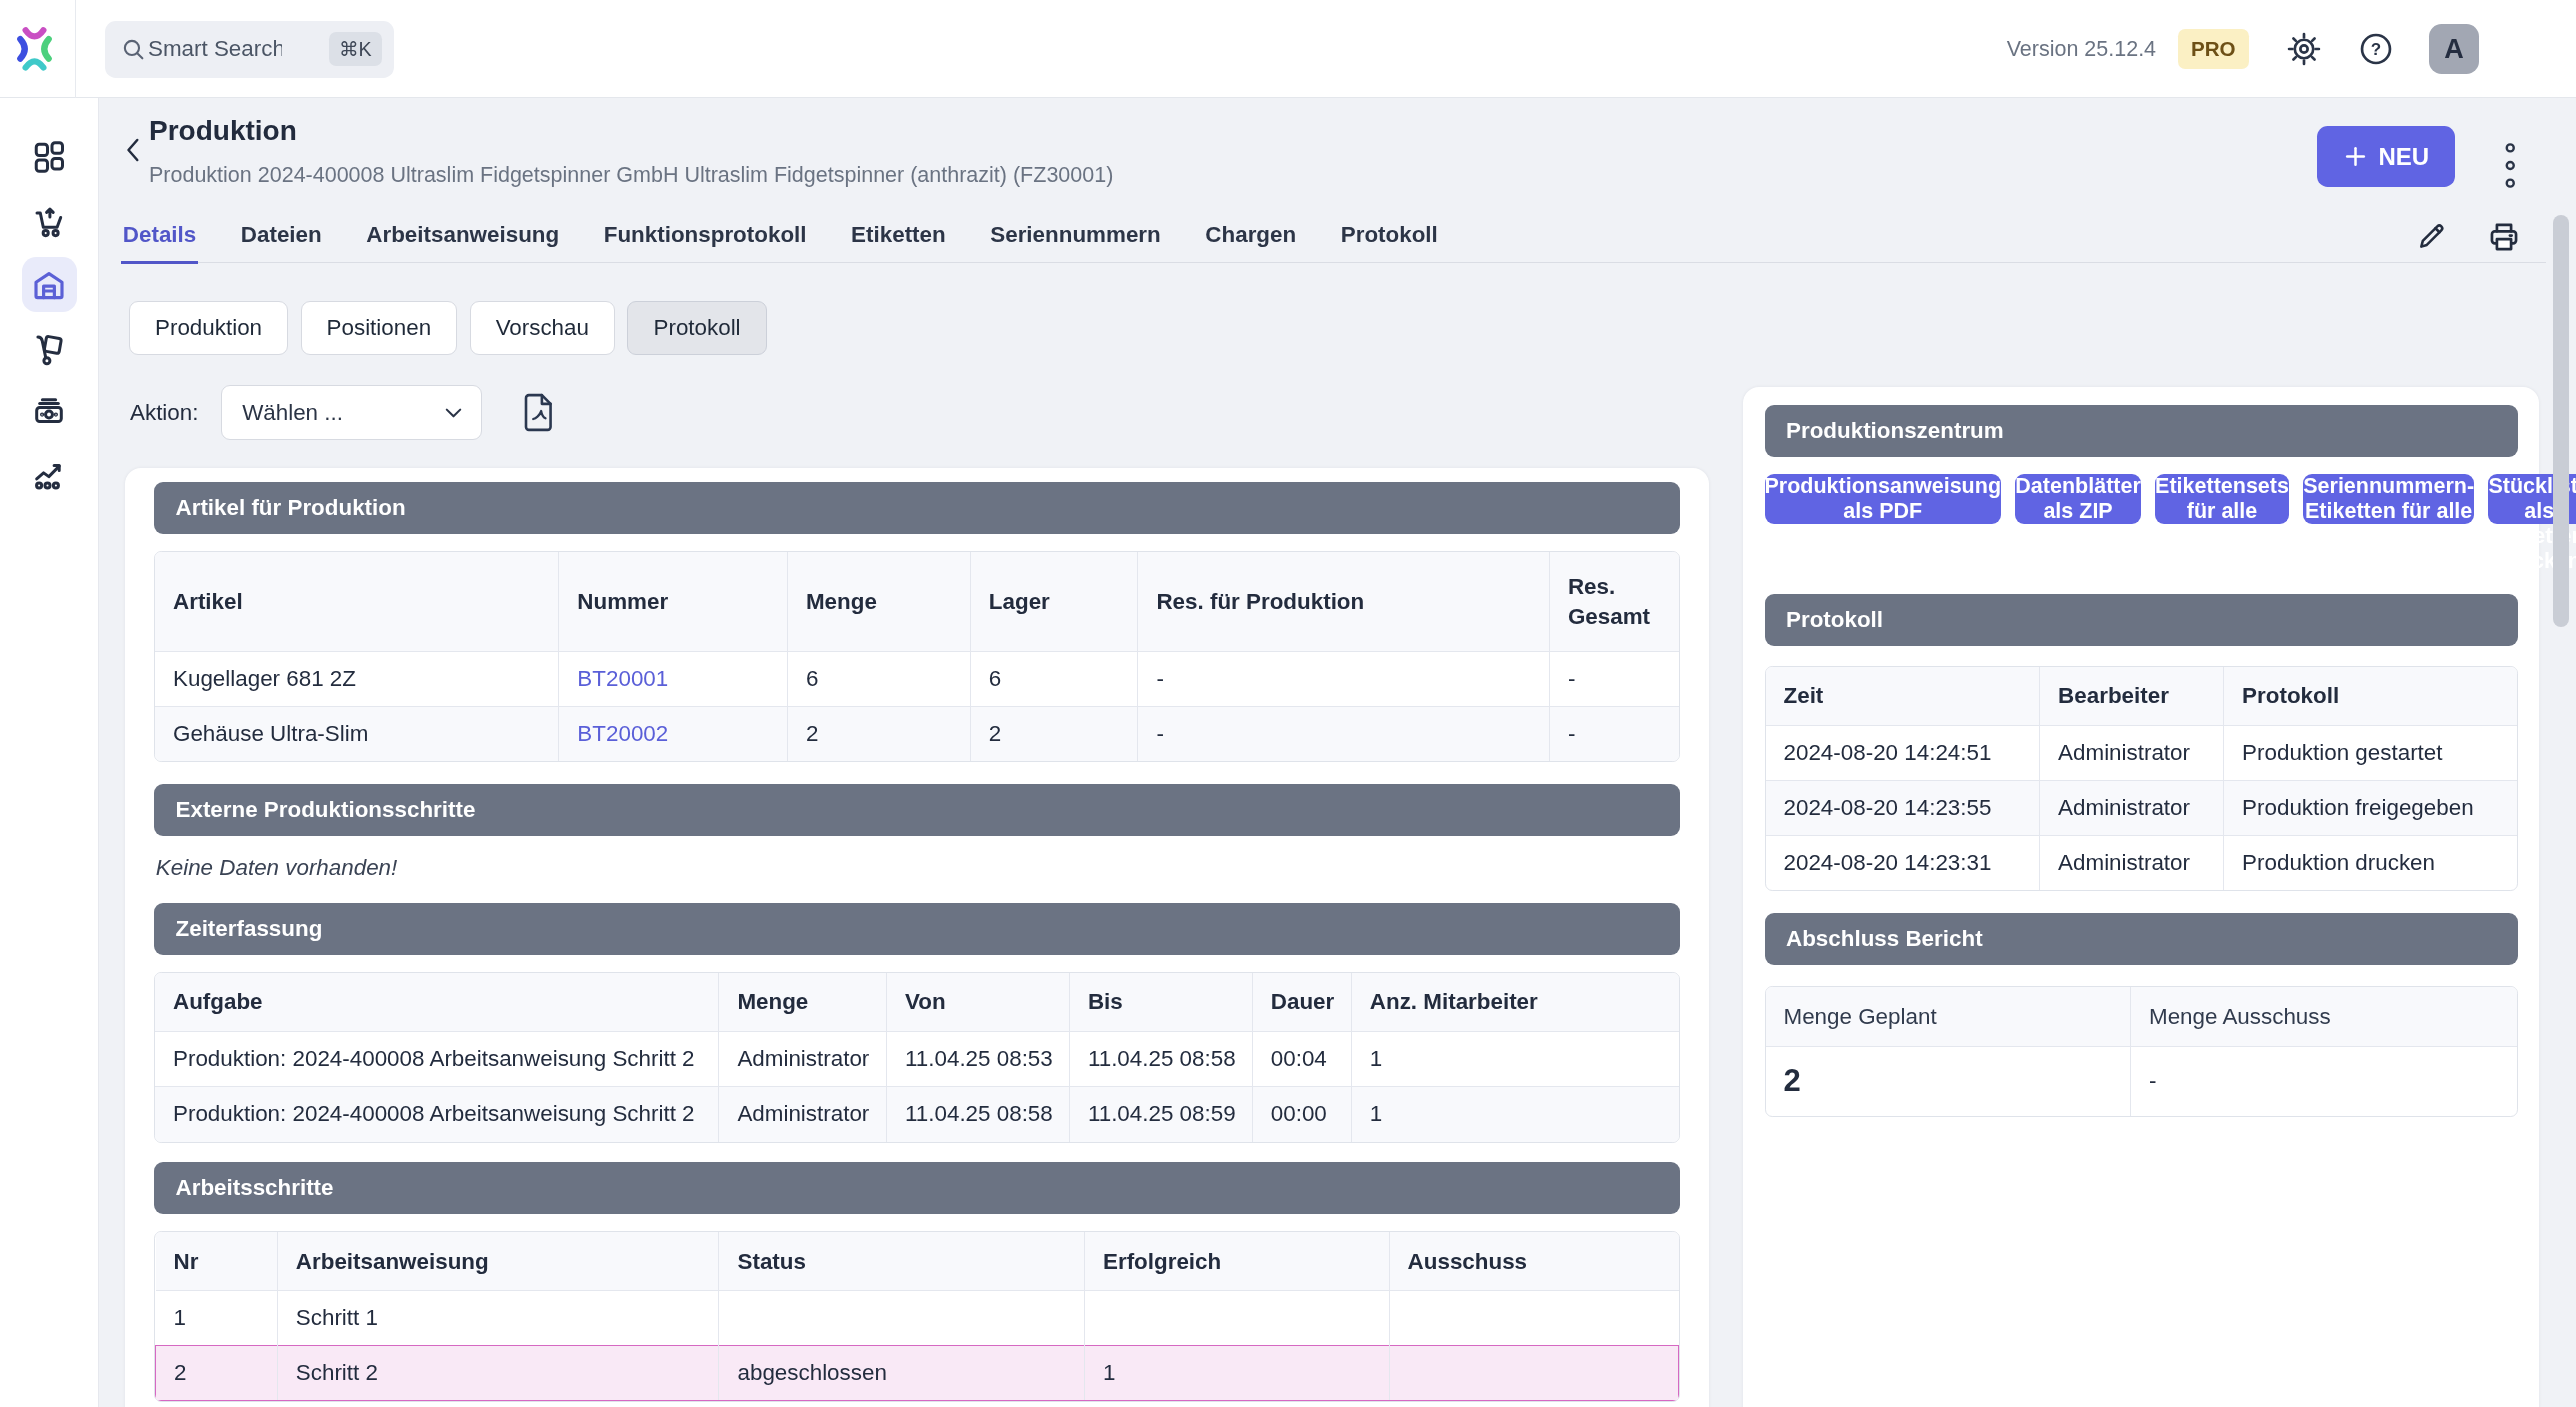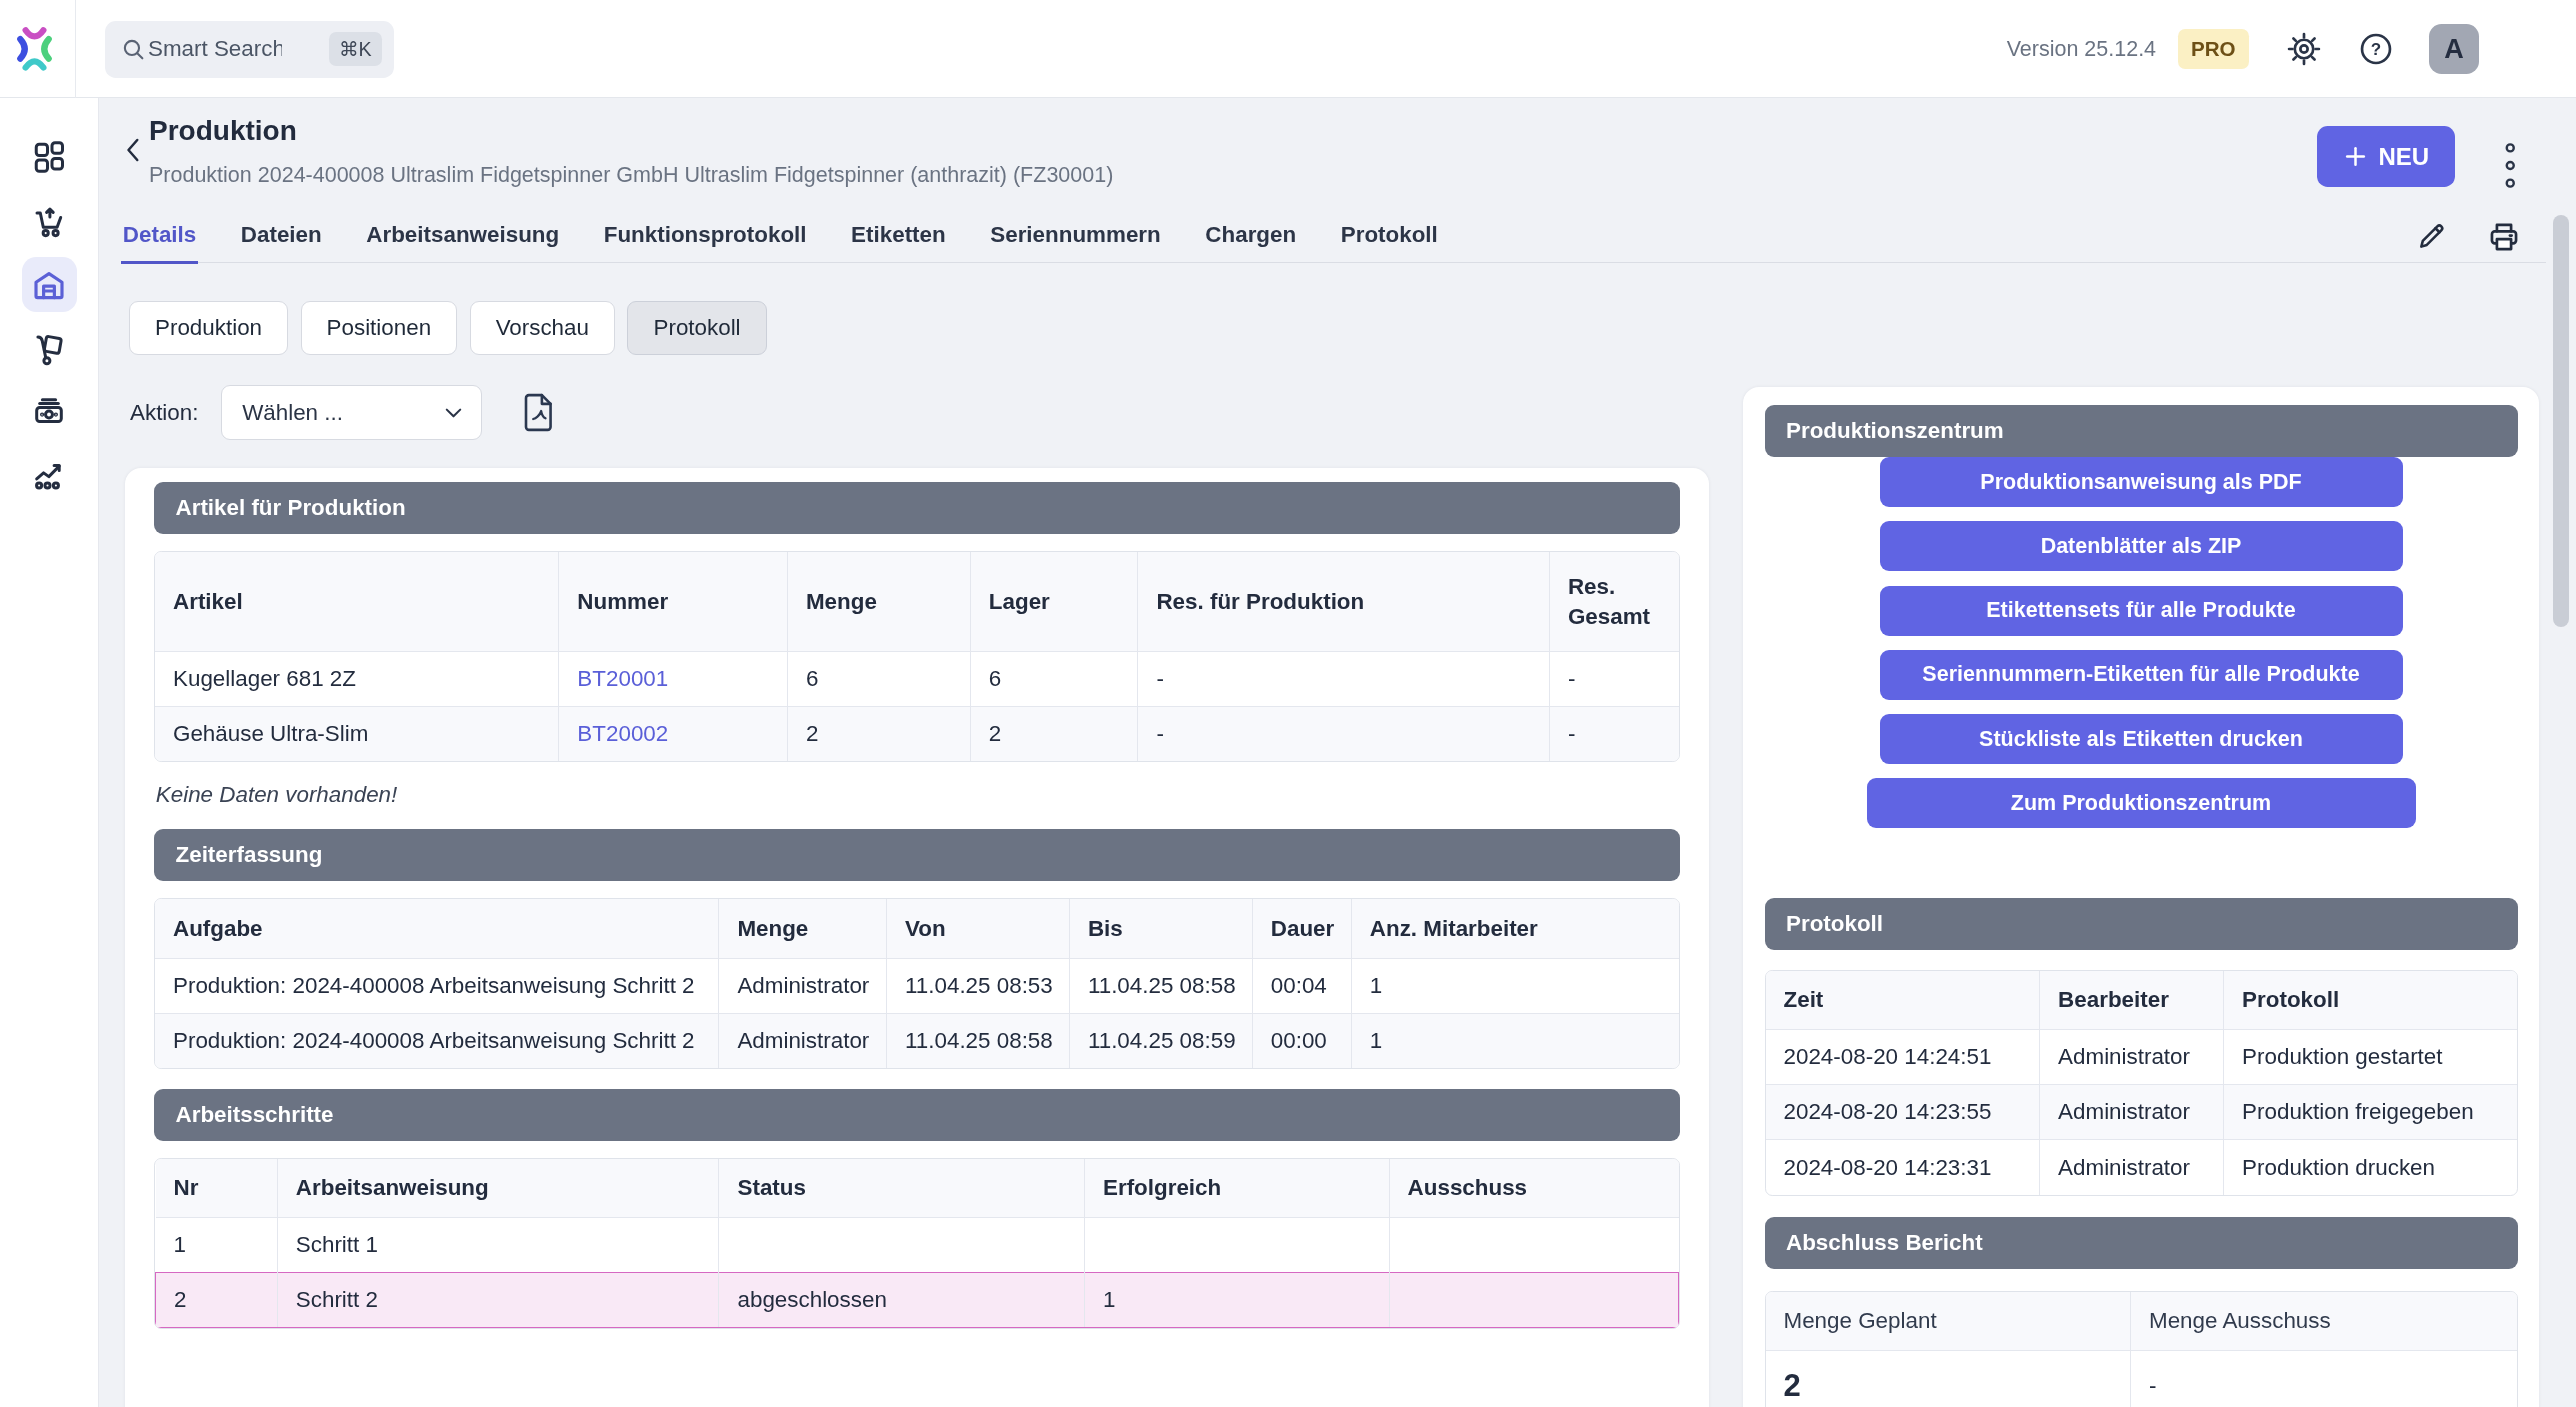--- a/index.html
+++ b/index.html
@@ -88,21 +88,21 @@
   a.cell-link { color:#5a5fd8; text-decoration:none; cursor:pointer; }
 
   tr.highlight td { background:#f9e9f6 !important; border-top:1.8px solid #d668c2; border-bottom:1.8px solid #d668c2; }
   tr.highlight td:first-child { border-left:1.8px solid #d668c2; }
   tr.highlight td:last-child { border-right:1.8px solid #d668c2; }
 
   .empty-note { font-style:italic; font-size:22.4px; color:#3a4354; margin:19.7px 0 21.5px 1.8px; }
   .mt { margin-top:17px; } .mt2 { margin-top:21.5px; } .mt3 { margin-top:19.7px; }
 
   
-  .pz-buttons { display:flex; flex-direction:column; align-items:center; gap:14.3px; }
+  .pz-buttons { display:flex; flex-direction:row; align-items:center; gap:14.3px; margin-top:17px; }
   .pz-btn { width:523px; height:50px; background:#6064e3; border:none; border-radius:9px; color:#fff;
     font-family:"Liberation Sans",sans-serif; font-size:21.5px; font-weight:600; cursor:pointer; }
   .pz-btn.wide { width:549px; }
   .gap-lg { margin-top:70px; }
   .abschluss-table th { font-weight:normal; color:#313b4d; }
   .big-num { font-size:31px; font-weight:bold; }
   .abschluss-table td { height:70px; }
 
   
   .scrollbar-thumb { position:absolute; left:2553px; top:215px; width:16px; height:412px;
@@ -349,20 +349,21 @@
           <td><a class="cell-link">BT20002</a></td>
           <td>2</td>
           <td>2</td>
           <td>-</td>
           <td>-</td>
         </tr>
       </tbody>
     </table>
   </div>
 
+  <div class="section-bar mt2">Externe Produktionsschritte</div>
   <div class="empty-note">Keine Daten vorhanden!</div>
 
   <div class="section-bar">Zeiterfassung</div>
   <div class="tbl mt">
     <table class="th-sm">
       <colgroup>
           <col style="width:37%">
           <col style="width:11%">
           <col style="width:12%">
           <col style="width:12%">

